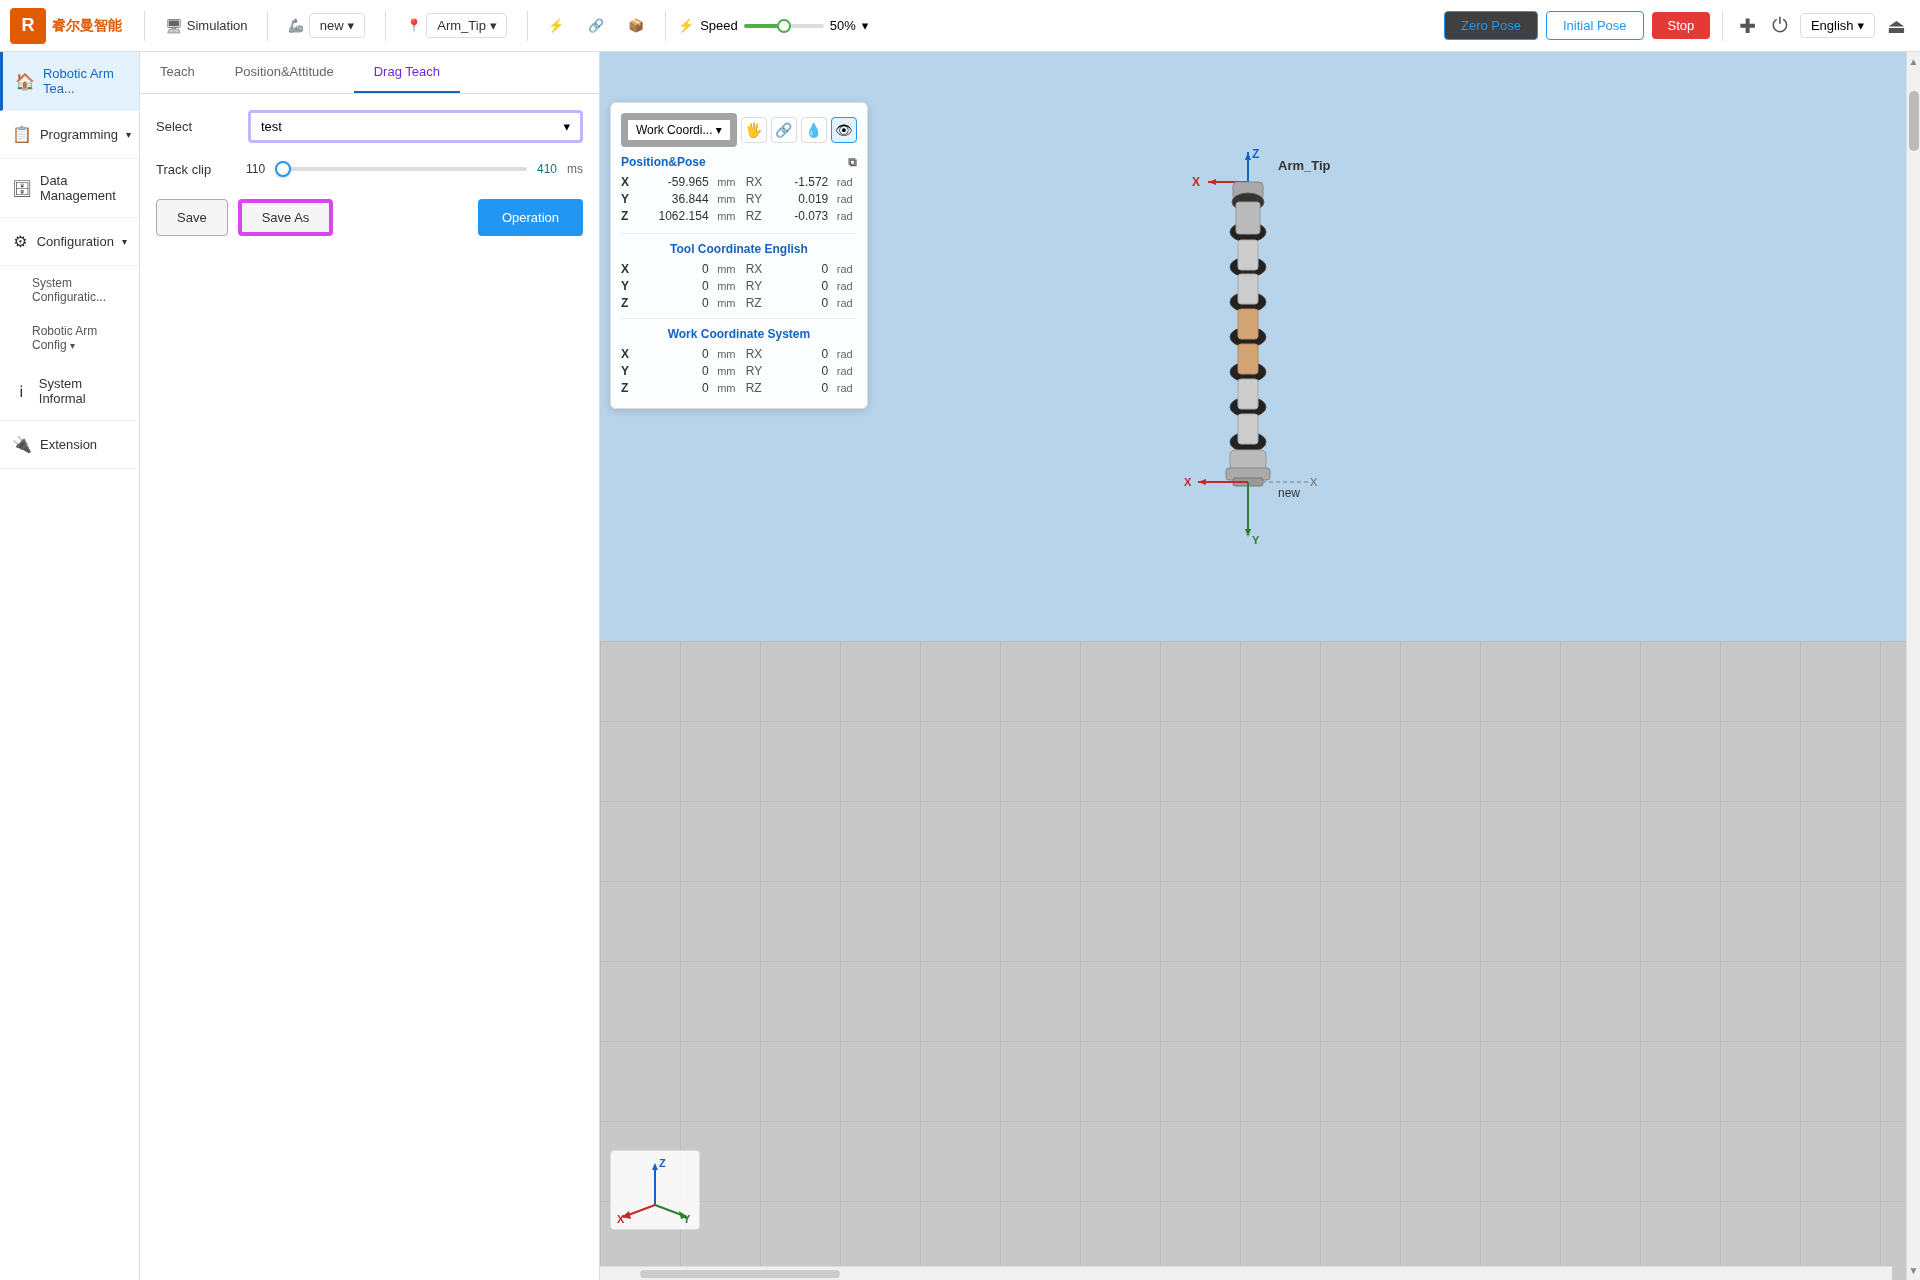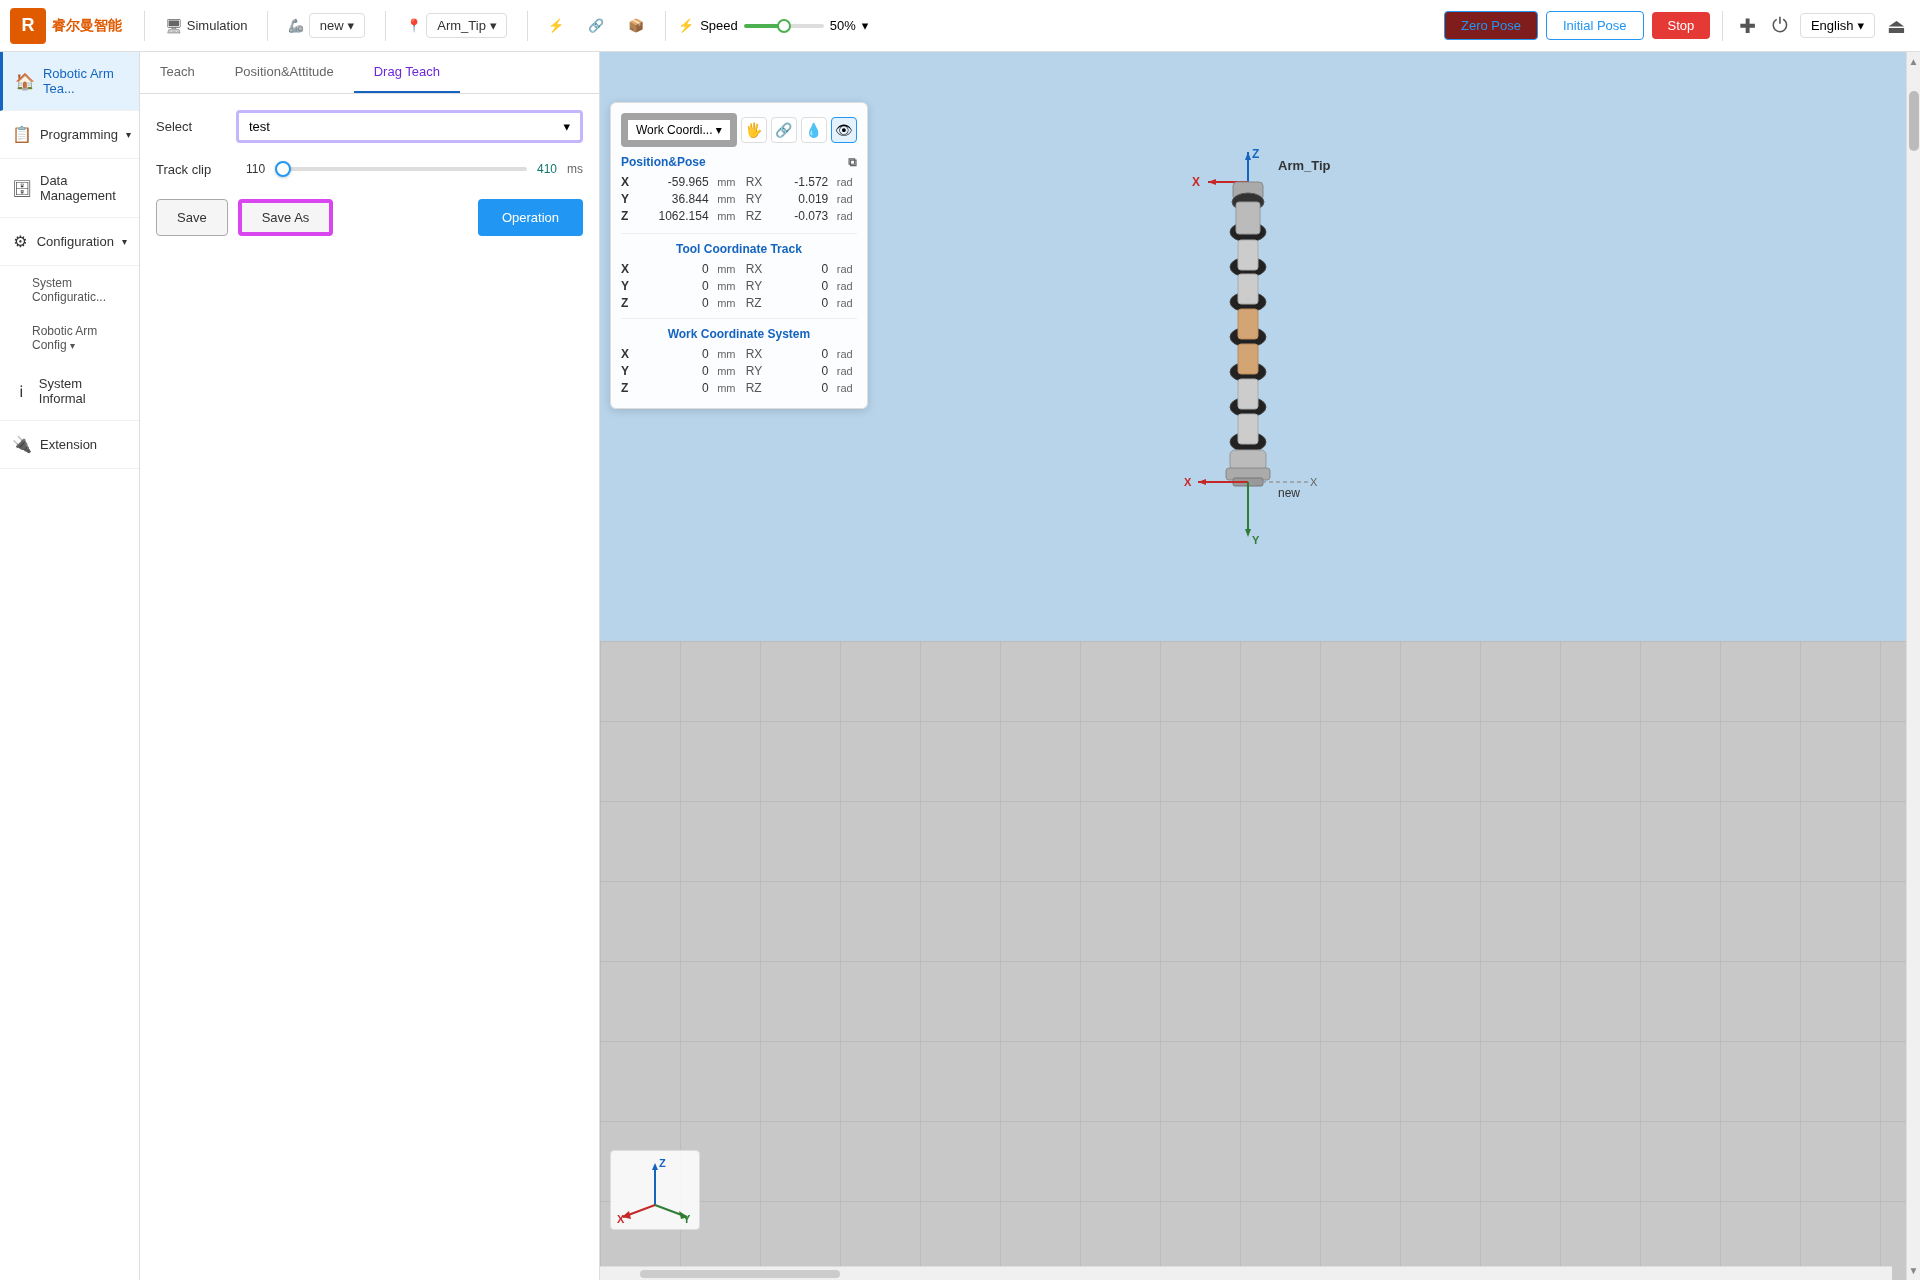--- a/index.html
+++ b/index.html
@@ -48,21 +48,21 @@
       width: 80px; height: 4px; background: linear-gradient(to right, #4CAF50 50%, #ddd 50%);
       border-radius: 2px; position: relative;
     }
     .speed-thumb {
       width: 14px; height: 14px; background: #fff; border: 2px solid #4CAF50;
       border-radius: 50%; position: absolute; top: -5px; left: calc(50% - 7px); cursor: pointer;
     }
     .header-spacer { flex: 1; }
     .btn-zero-pose {
       padding: 6px 16px; border: 1px solid #2196F3; border-radius: 4px;
-      color: #2196F3; background: #7f1d1d; font-size: 13px; cursor: pointer;
+      color: #2196F3; background: #404040; font-size: 13px; cursor: pointer;
     }
     .btn-initial-pose {
       padding: 6px 16px; border: 1px solid #2196F3; border-radius: 4px;
       color: #2196F3; background: #fff; font-size: 13px; cursor: pointer;
     }
     .btn-stop {
       padding: 6px 16px; border-radius: 4px;
       color: #fff; background: #e53935; border: none; font-size: 13px; cursor: pointer;
     }
     .lang-selector {
@@ -109,21 +109,21 @@
     }
     .tab {
       padding: 12px 20px; font-size: 13px; cursor: pointer; color: #666;
       border-bottom: 2px solid transparent;
     }
     .tab.active { color: #6d28d9; border-bottom-color: #1565c0; font-weight: 500; }
 
     
     .panel-content { padding: 16px; }
     .field-row {
-      display: flex; align-items: center; margin-bottom: 16px;
+      display: flex; align-items: center; gap: 12px; margin-bottom: 16px;
     }
     .field-label { font-size: 13px; color: #333; width: 80px; }
     .field-select {
       flex: 1; padding: 6px 10px; border: 3px solid #c4b5fd; border-radius: 4px;
       font-size: 13px; background: #fff; cursor: pointer;
       display: flex; align-items: center; justify-content: space-between;
     }
     .track-row {
       display: flex; align-items: center; gap: 10px; margin-bottom: 20px;
     }
@@ -444,21 +444,21 @@
           <div class="pose-row">
             <span class="pose-axis">Z</span>
             <span class="pose-val">1062.154</span>
             <span class="pose-unit">mm</span>
             <span class="pose-raxis">RZ</span>
             <span class="pose-rval">-0.073</span>
             <span class="pose-unit">rad</span>
           </div>
         </div>
 
-        <div class="section-title">Tool Coordinate Track</div>
+        <div class="section-title">Tool Coordinate English</div>
         <div class="pose-row">
           <span class="pose-axis">X</span>
           <span class="pose-val">0</span>
           <span class="pose-unit">mm</span>
           <span class="pose-raxis">RX</span>
           <span class="pose-rval">0</span>
           <span class="pose-unit">rad</span>
         </div>
         <div class="pose-row">
           <span class="pose-axis">Y</span>

